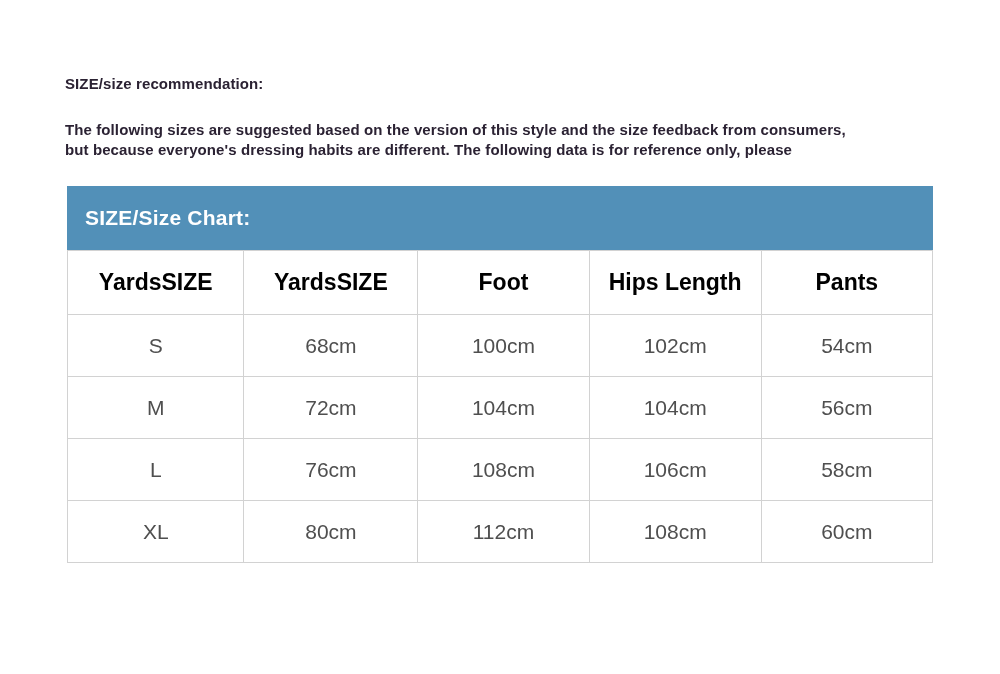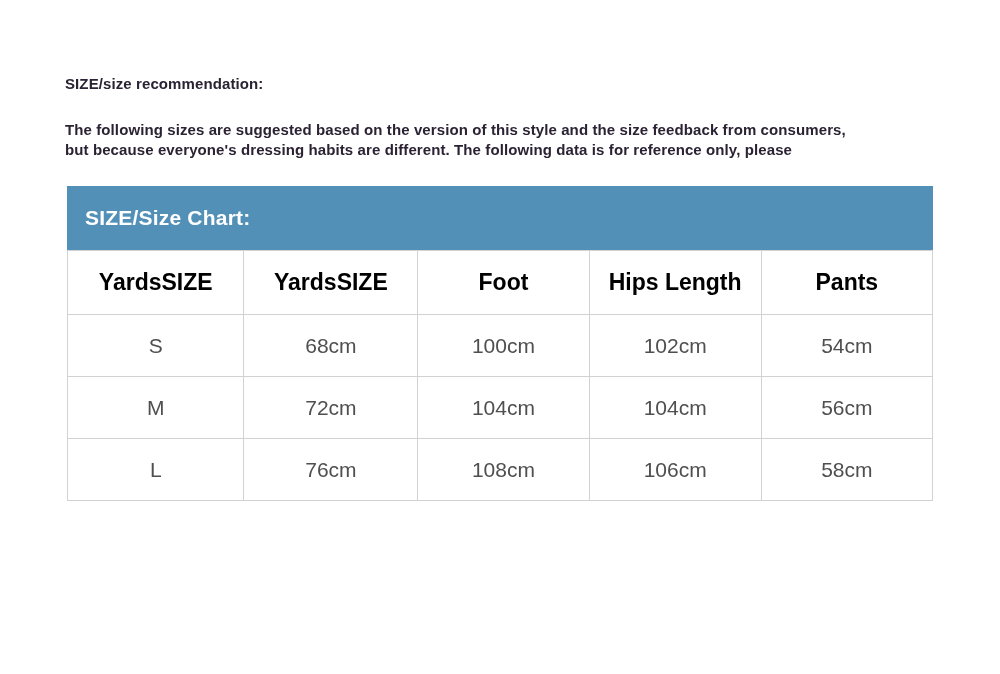--- a/index.html
+++ b/index.html
@@ -132,16 +132,23 @@
           <td>104cm</td>
           <td>56cm</td>
         </tr>
         <tr>
           <td>L</td>
           <td>76cm</td>
           <td>108cm</td>
           <td>106cm</td>
           <td>58cm</td>
         </tr>
+        <tr>
+          <td>XL</td>
+          <td>80cm</td>
+          <td>112cm</td>
+          <td>108cm</td>
+          <td>60cm</td>
+        </tr>
       </tbody>
     </table>
   </div>
 </div>
 
 </body></html>

